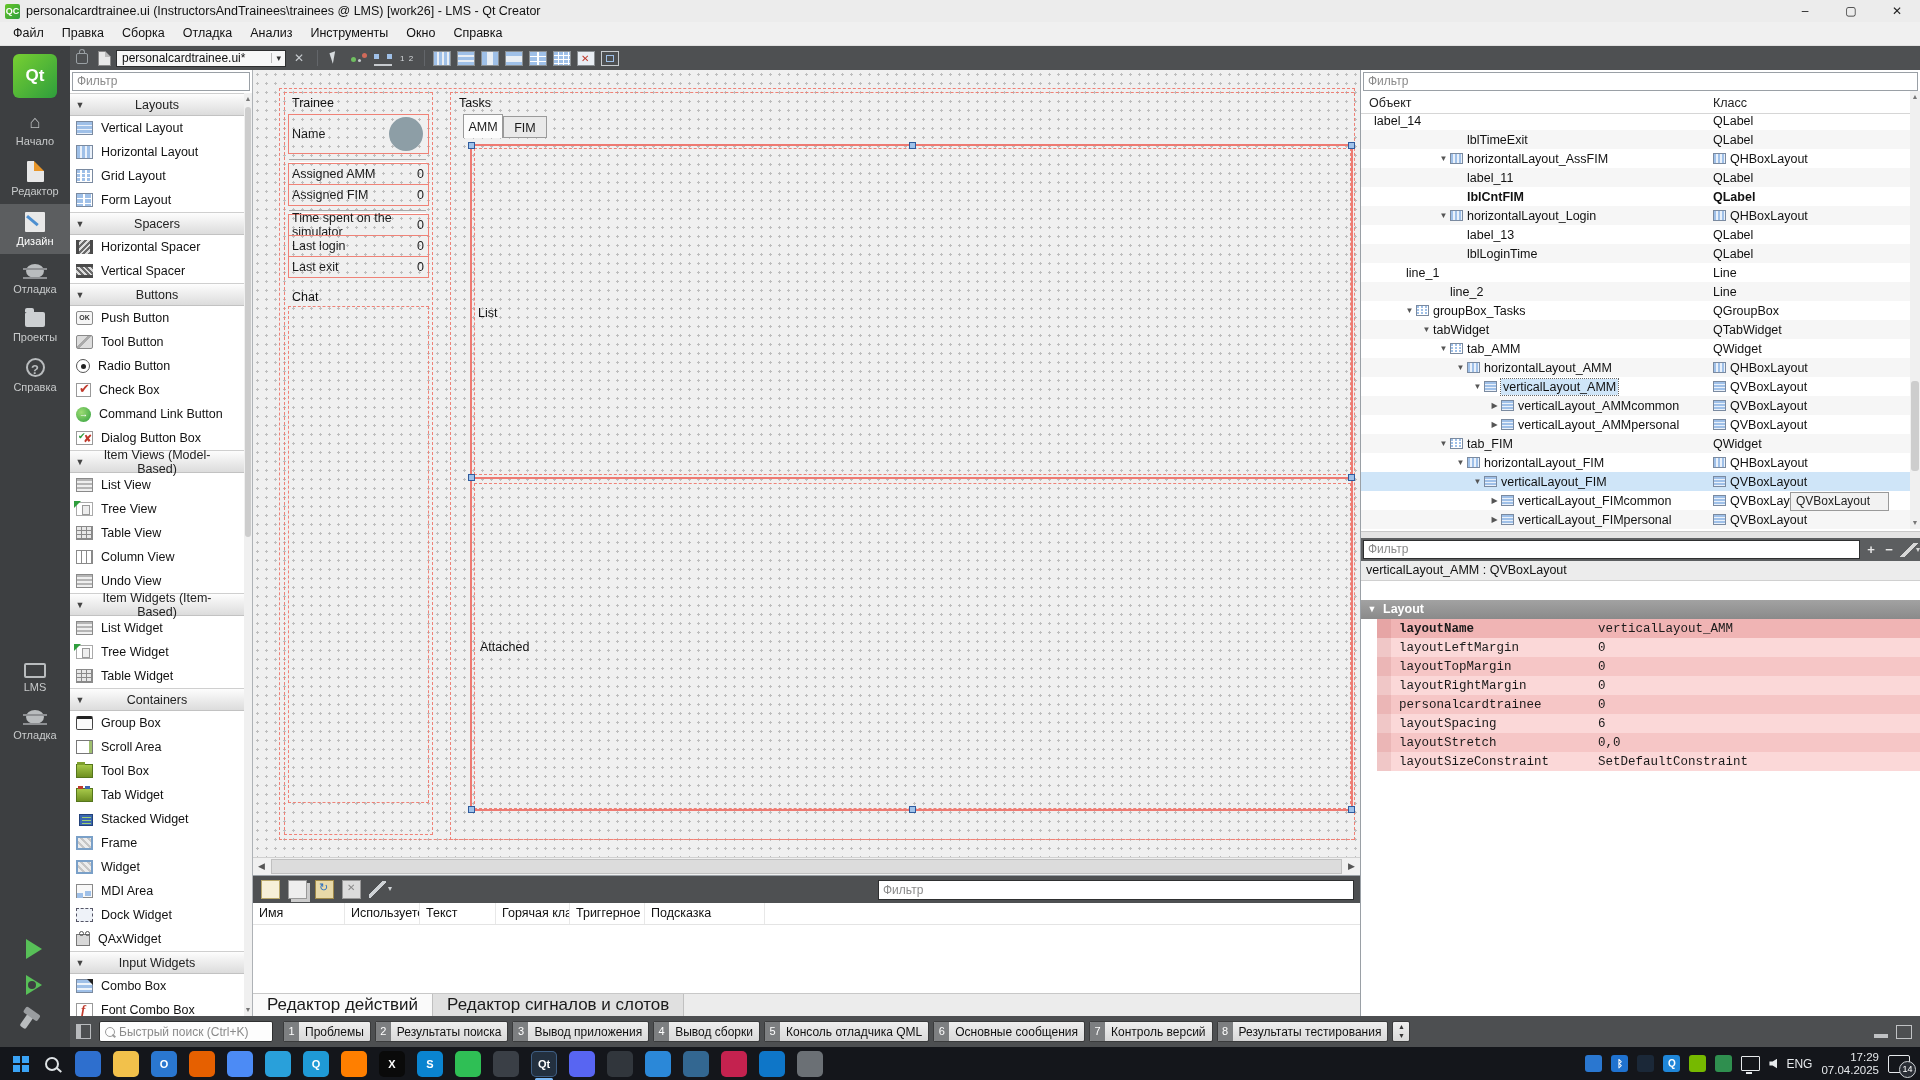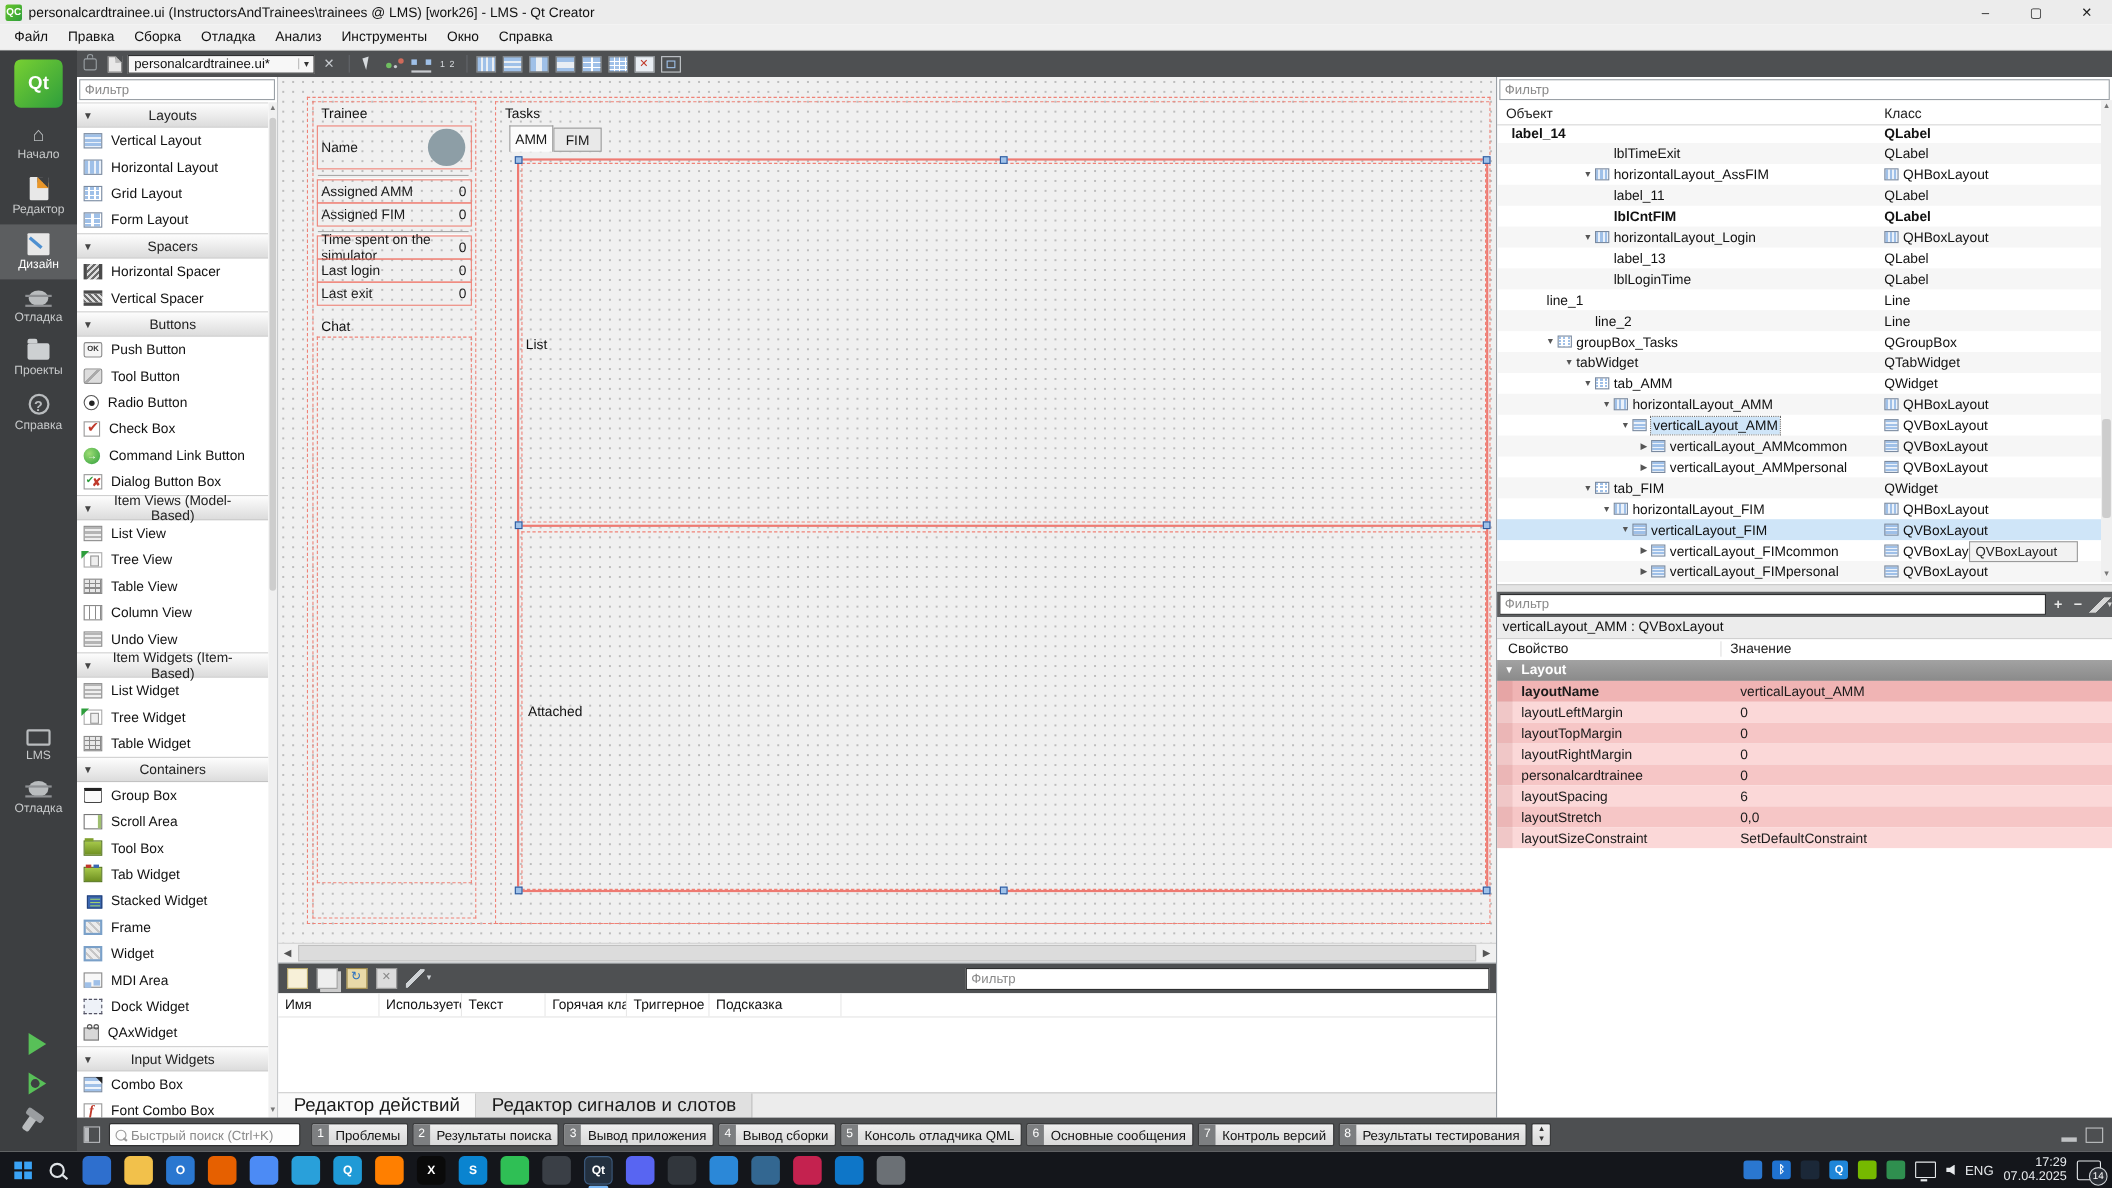--- a/index.html
+++ b/index.html
@@ -190,21 +190,21 @@
   #prop-filter{flex:1;height:17px;margin:0 2px;background:#fff;border:1px solid #2e2f30;color:#8a8a8a;font-size:12px;line-height:17px;padding-left:4px;}
   .pf-btn{width:18px;text-align:center;color:#e8e8e8;font-weight:bold;font-size:13px;}
   .pf-wrench{width:22px;height:14px;position:relative;background:linear-gradient(135deg,transparent 42%,#d8d8d8 42% 58%,transparent 58%);}
   .pf-wrench:after{content:"▾";position:absolute;right:0;top:2px;font-size:8px;color:#d8d8d8;}
   #prop-objline{position:absolute;top:491px;left:0;right:0;height:19px;background:#ececec;border-bottom:1px solid #d0d0d0;font-size:12.5px;line-height:19px;padding-left:5px;color:#111;}
   #prop-colhdr{position:absolute;top:510px;left:0;right:0;height:20px;display:flex;border-bottom:1px solid #d6d6d6;font-size:12.5px;align-items:center;}
   #prop-colhdr .c1{padding-left:10px;width:203px;box-sizing:border-box;}
   #prop-colhdr .c2{padding-left:8px;border-left:1px solid #e0e0e0;}
   #prop-section{position:absolute;top:530px;left:0;right:0;height:19px;background:linear-gradient(#a2a2a2,#8a8a8a);color:#fff;font-weight:bold;font-size:12.5px;line-height:19px;display:flex;}
   #prop-section .chev{width:22px;text-align:center;font-size:9px;}
-  #prop-rows{position:absolute;top:549px;left:0;right:0;}
+  #prop-rows{position:absolute;top:549px;left:16px;right:0;font-family:Liberation Mono, monospace;}
   .prow{height:19px;display:flex;font-size:12.5px;align-items:center;}
   .prow .gut{width:14px;height:19px;background:rgba(120,0,0,0.08);flex:none;}
   .prow .pn{width:199px;padding-left:8px;box-sizing:border-box;white-space:nowrap;overflow:hidden;}
   .prow .pv{flex:1;padding-left:8px;white-space:nowrap;}
   
   #statusbar{left:70px;top:1016px;width:1850px;height:31px;background:#4d4f51;display:flex;align-items:center;box-sizing:border-box;padding-left:6px;}
   #sb-toggle{width:13px;height:13px;border:1px solid #b8babd;background:linear-gradient(90deg,#b8babd 0 4px,transparent 4px);margin-right:8px;}
   #sb-search{width:172px;height:19px;background:#fdfdfd;border:1px solid #2e2f30;border-radius:2px;display:flex;align-items:center;color:#8a8a8a;font-size:12px;margin-right:10px;}
   #sb-search .mag{width:8px;height:8px;border:1.5px solid #9a9a9a;border-radius:50%;margin:0 4px 0 5px;position:relative;flex:none;}
   #sb-search .mag:after{content:"";position:absolute;left:6px;top:7px;width:4px;height:1.5px;background:#9a9a9a;transform:rotate(40deg);}
@@ -568,21 +568,21 @@
       </div>
   </div>
 
   <div id="rightpanel" class="abs">
     <div class="filterbox">Фильтр</div>
     <div id="tree-header">
       <span class="h-obj">Объект</span>
       <span class="h-cls">Класс</span>
     </div>
     <div id="tree">
-        <div class="trow" style=" font-weight: bold;">
+        <div class="trow" style="">
           <span class="chev"></span>
           <span class="oname">label_14</span>
           <span class="cls">QLabel</span>
         </div>
         <div class="trow alt" style="padding-left: 93px;">
           <span class="chev"></span>
           <span class="oname">lblTimeExit</span>
           <span class="cls">QLabel</span>
         </div>
         <div class="trow" style="padding-left: 76px;">
@@ -707,24 +707,20 @@
     <div id="tooltip">QVBoxLayout</div>
 
     <div id="prop-splitter"></div>
     <div id="prop-filter-row">
       <div id="prop-filter">Фильтр</div>
       <div class="pf-btn">+</div>
       <div class="pf-btn">−</div>
       <div class="pf-wrench"></div>
     </div>
     <div id="prop-objline">verticalLayout_AMM : QVBoxLayout</div>
-    <div id="prop-colhdr">
-      <span class="c1">Свойство</span>
-      <span class="c2">Значение</span>
-    </div>
     <div id="prop-section">
       <span class="chev">▼</span>
       <span>Layout</span>
     </div>
     <div id="prop-rows">
         <div class="prow" style="background: rgb(240, 180, 180);">
           <span class="gut"></span>
           <span class="pn" style="font-weight:bold">layoutName</span>
           <span class="pv">verticalLayout_AMM</span>
         </div>

